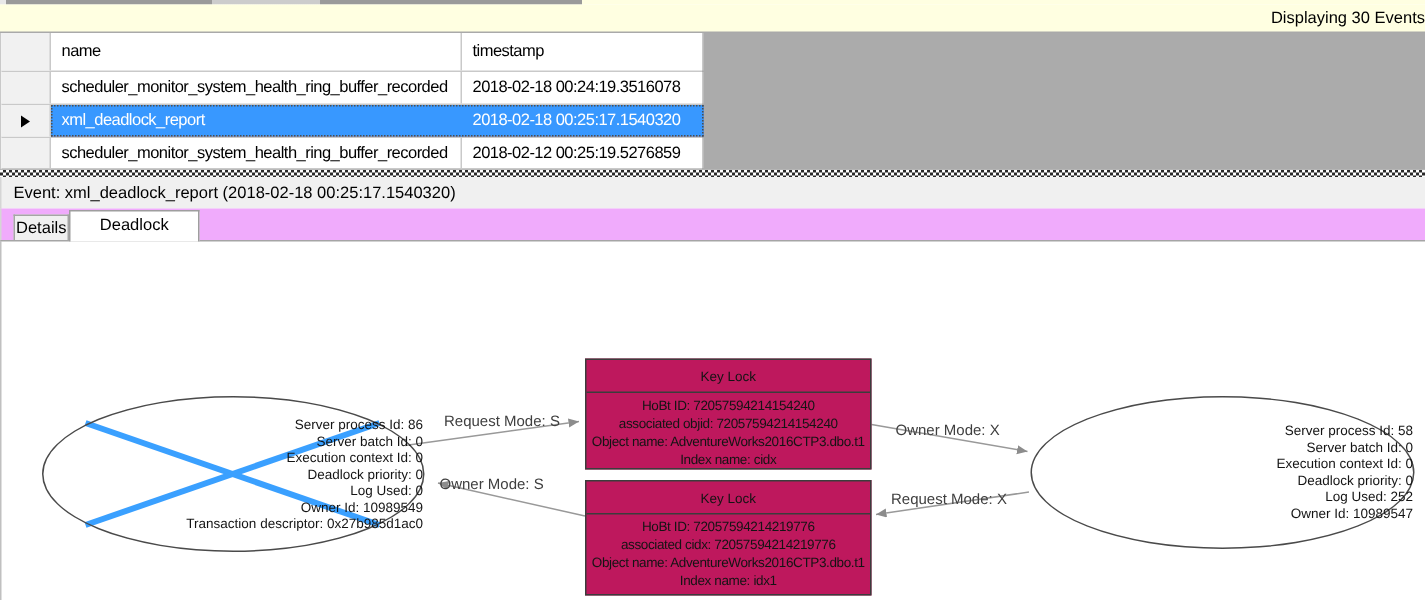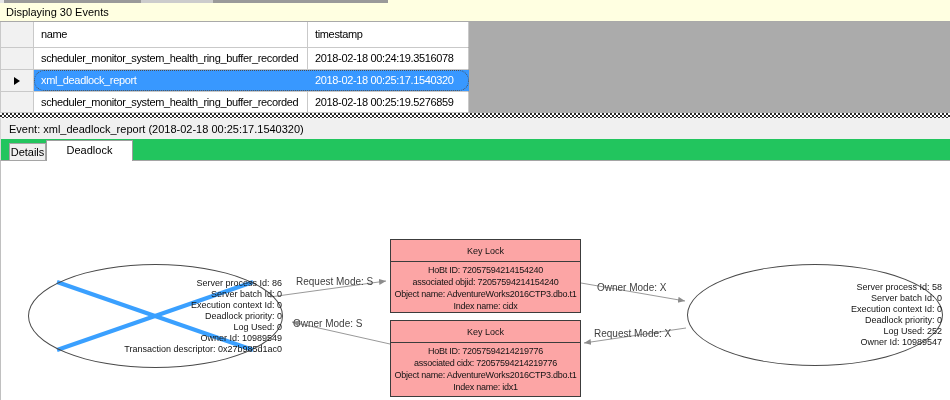--- a/index.html
+++ b/index.html
@@ -7,61 +7,61 @@
   body {
     position:relative; font-family:"Liberation Sans", sans-serif;
     background:#fff; overflow:hidden; color:#000;
   }
   
   .top-strip{ position:absolute; left:0; top:0; width:950px; height:3px;
     background:linear-gradient(to right,#e8e8e8 0 4px,#9a9a9a 4px 141px,#cccccc 141px 213px,#9a9a9a 213px 388px,#ffffe1 388px 100%);}
   
   .banner{ position:absolute; left:0; top:3px; width:950px; height:19px;
     background:#ffffe1; border-bottom:1px solid #a9a9a9;
-    font-size:11px; line-height:18px; padding-left:6px; }
+    font-size:11px; line-height:18px; padding-left:6px;text-align:right; }
   
   .grid-area{ position:absolute; left:0; top:22px; width:950px; height:91px; background:#ababab; }
   .data-table{ position:absolute; left:0; top:0; width:468px; background:#fff; border-left:1px solid #c9c9c9; }
   .g-row{ display:flex; height:22px; border-bottom:1px solid #c9c9c9; background:#fff; }
   .g-row.g-head{ height:26px; }
   .g-row:last-child{ height:21px; }
   .cell{ font-size:11px; letter-spacing:-0.35px; line-height:21px; padding-left:7px;
     border-right:1px solid #c9c9c9; white-space:nowrap; overflow:hidden; }
   .g-head .cell{ line-height:25px; }
   .sel-cell{ width:33px; flex:0 0 33px; background:#f1f1f1; border-right:1px solid #c9c9c9;
     display:flex; align-items:center; justify-content:center; }
   .c-name{ width:274px; flex:0 0 274px; }
   .c-ts{ width:161px; flex:0 0 161px; }
   .cells{ display:flex; flex:1; }
-  .row-selected .cells{ background:#c2410c; outline:1px dotted #4d4d4d; outline-offset:-1px;border-radius:10px; }
+  .row-selected .cells{ background:#c2410c; outline:1px dotted #4d4d4d; outline-offset:-1px; }
   .row-selected .cell{ color:#fff; background:#3898ff; border-right-color:#3898ff; }
   .tri{ width:0; height:0; border-left:6px solid #000; border-top:4px solid transparent; border-bottom:4px solid transparent; }
   
   .splitter{ position:absolute; left:0; top:113px; width:950px; height:5px;
     background:repeating-conic-gradient(#2a2a2a 0% 25%, #ffffff 0% 50%) 0 0 / 4px 4px; }
   
   .event-bar{ position:absolute; left:0; top:118px; width:950px; height:21px; background:#f0f0f0;
     font-size:11px; line-height:22px; padding-left:8px; border-left:1px solid #d5d5d5; }
   
-  .tab-strip{ position:absolute; left:0; top:139px; width:950px; height:21px; background:#22c55e; border-left:1px solid #d5d5d5;}
+  .tab-strip{ position:absolute; left:0; top:139px; width:950px; height:21px; background:#f0abfc; border-left:1px solid #d5d5d5;}
   .tab{ position:absolute; font-size:11px; text-align:center; }
   .tab-inactive{ left:8px; top:4px; width:37px; height:17px; line-height:17px;
     background:#f0f0f0; border:1px solid #a5a5a5; border-bottom:none; }
   .tab-active{ left:45px; top:1px; width:87px; height:21px; line-height:19px;
     background:#fff; border:1px solid #9e9e9e; border-bottom:none; z-index:5; }
   
   .content{ position:absolute; left:0; top:160px; width:950px; height:240px;
     background:#fff; border-top:1px solid #a5a5a5; border-left:1px solid #c0c0c0; }
   
   .gsvg{ position:absolute; left:0; top:0; width:950px; height:400px; z-index:1; pointer-events:none; }
   .node{ position:absolute; z-index:2; font-size:9px; line-height:11px; color:#141414; text-align:center; }
   .ellipse{ border:1px solid #4a4a4a; border-radius:50%; display:flex; flex-direction:column; justify-content:center; background:transparent;text-align:right; }
   .ellipse-left{ left:28px; top:264px; width:255px; height:104px; }
   .ellipse-right{ left:687px; top:264px; width:256px; height:102px; }
-  .rectnode{ border:1px solid #3c3c3c; background:#fca5a5; }
+  .rectnode{ border:1px solid #3c3c3c; background:#be185d; }
   .rect-top{ left:390px; top:239px; width:191px; height:74px; }
   .rect-bottom{ left:390px; top:320px; width:191px; height:77px; }
   .rectnode .title{ height:22px; line-height:22px; border-bottom:1px solid #3c3c3c; }
   .rectnode .rbody{ padding-top:2px; line-height:12px; letter-spacing:-0.25px; }
   .edge-label{ position:absolute; z-index:3; font-size:10px; color:#3f3f3f; white-space:nowrap; }
   .lbl-request-s{ left:296px; top:276px; }
   .lbl-owner-s{ left:293px; top:318px; }
   .lbl-owner-x{ left:597px; top:282px; }
   .lbl-request-x{ left:594px; top:328px; }
 </style>
@@ -94,21 +94,21 @@
       </div>
       <div class="cells">
         <div class="cell c-name">xml_deadlock_report</div>
         <div class="cell c-ts">2018-02-18 00:25:17.1540320</div>
       </div>
     </div>
     <div class="g-row">
       <div class="sel-cell"></div>
       <div class="cells">
         <div class="cell c-name">scheduler_monitor_system_health_ring_buffer_recorded</div>
-        <div class="cell c-ts">2018-02-18 00:25:19.5276859</div>
+        <div class="cell c-ts">2018-02-12 00:25:19.5276859</div>
       </div>
     </div>
   </div>
 </div>
 
 <div class="splitter"></div>
 
 <div class="event-bar">
   <span>Event: xml_deadlock_report (2018-02-18 00:25:17.1540320)</span>
 </div>

